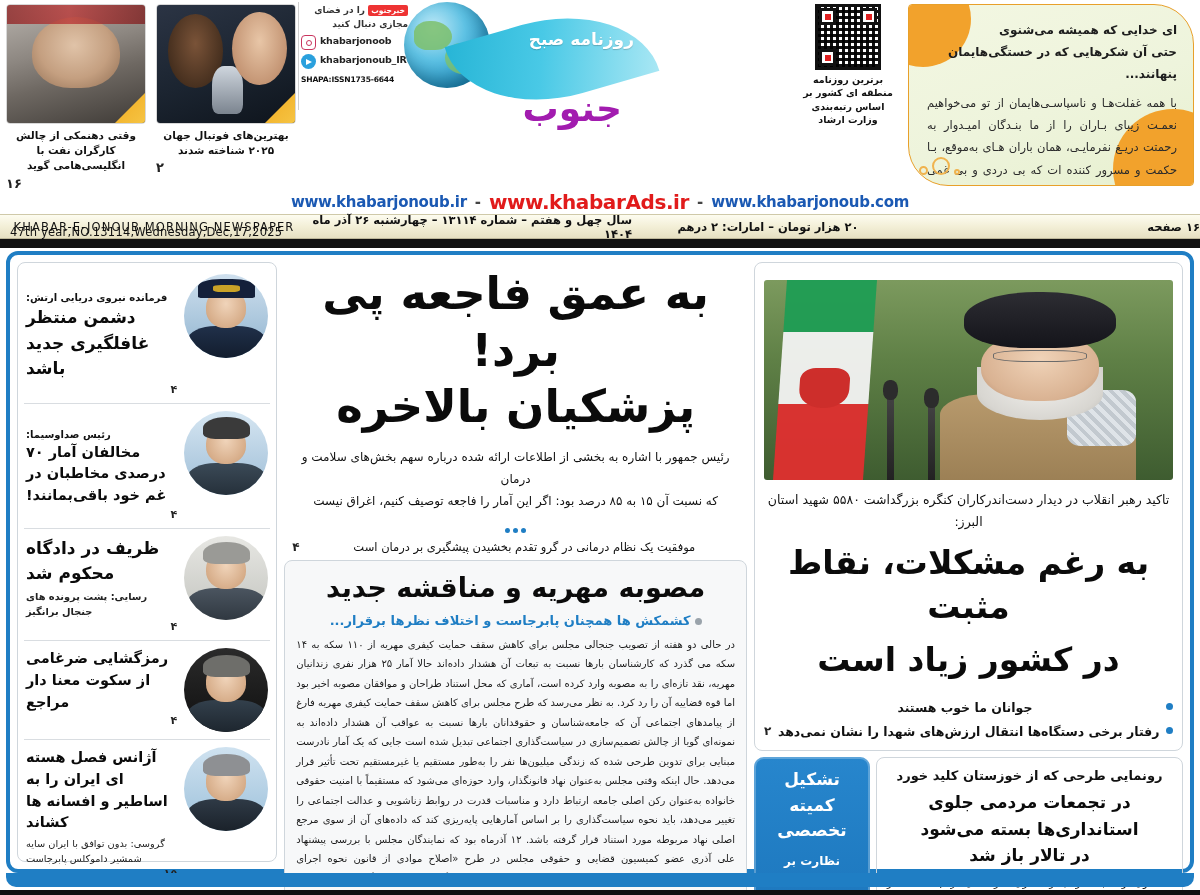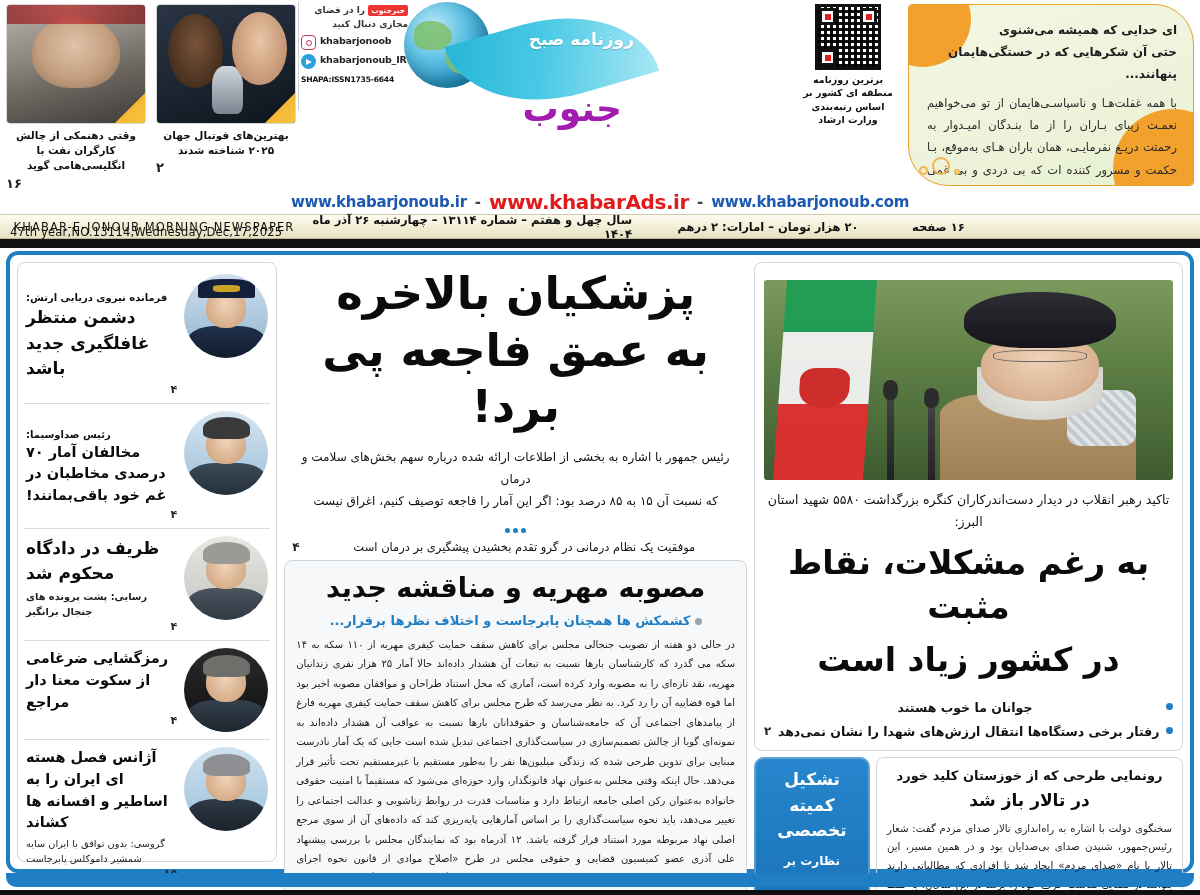--- a/index.html
+++ b/index.html
@@ -368,21 +368,21 @@
     <div class="urlstrip">
       <span class="u-blue">www.khabarjonoub.ir</span>
       <span class="u-dash">-</span>
       <span class="u-red">www.khabarAds.ir</span>
       <span class="u-dash">-</span>
       <span class="u-blue">www.khabarjonoub.com</span>
     </div>
   </div>
 
   <div class="infobar">
-    <div class="ib-sec" style="width:302px;justify-content:flex-end;padding-left:14px;">
+    <div class="ib-sec" style="width:302px;justify-content:flex-start;padding-left:14px;">
       <span class="ib-fa">۱۶ صفحه</span>
     </div>
     <div class="ib-sec" style="width:260px;justify-content:center;">
       <span class="ib-fa">۲۰ هزار تومان – امارات: ۲ درهم</span>
     </div>
     <div class="ib-sec" style="width:330px;justify-content:flex-start;padding-right:6px;">
       <span class="ib-fa">سال چهل و هفتم – شماره ۱۳۱۱۴ – چهارشنبه ۲۶ آذر ماه ۱۴۰۴</span>
     </div>
     <div class="ib-sec" style="width:308px;justify-content:center;">
       <span class="ib-en">KHABAR-E-JONOUB MORNING NEWSPAPER</span>
@@ -424,36 +424,37 @@
             <span class="dot"></span>
             <span class="txt">رفتار برخی دستگاه‌ها انتقال ارزش‌های شهدا را نشان نمی‌دهد</span>
             <span class="pg">۲</span>
           </div>
         </div>
       </div>
 
       <div class="br-row">
         <div class="talar">
           <div class="talar-kicker">رونمایی طرحی که از خوزستان کلید خورد</div>
+          <div class="talar-title">در تجمعات مردمی جلوی استانداری‌ها بسته می‌شود</div>
           <div class="talar-title2">در تالار باز شد</div>
           <div class="talar-body">سخنگوی دولت با اشاره به راه‌اندازی تالار صدای مردم گفت: شعار رئیس‌جمهور، شنیدن صدای بی‌صدایان بود و در همین مسیر، این تالار با نام «صدای مردم» ایجاد شد تا افرادی که مطالباتی دارند بتوانند در فضایی مناسب حرف خود را بزنند در این سال‌ن، با حفظ کرامت و حقوق شهروندی، هم از مردم پذیرایی می‌شود و هم مستوراتی که باید پاسخگو باشند حضور پیدا می‌کنند</div>
         </div>
         <div class="blue-box">
           <div class="bb-t">تشکیل</div>
           <div class="bb-t">کمیته تخصصی</div>
           <div class="bb-s">نظارت بر صرافی‌ها</div>
 
         </div>
       </div>
     </div>
 
     <div class="col-center">
       <div class="main-head">
+        <div class="mh-title">به عمق فاجعه پی برد!</div>
         <div class="mh-title">پزشکیان بالاخره</div>
-        <div class="mh-title">به عمق فاجعه پی برد!</div>
         <div class="mh-sub">رئیس جمهور با اشاره به بخشی از اطلاعات ارائه شده درباره سهم بخش‌های سلامت و درمان</div>
         <div class="mh-sub" style="margin-top:0">که نسبت آن ۱۵ به ۸۵ درصد بود: اگر این آمار را فاجعه توصیف کنیم، اغراق نیست</div>
         <div class="mh-dots"><b></b><b></b><b></b></div>
         <div class="mh-foot">
           <span class="t">موفقیت یک نظام درمانی در گرو تقدم بخشیدن پیشگیری بر درمان است</span>
           <span class="p">۴</span>
         </div>
       </div>
 
       <div class="mehrieh">

